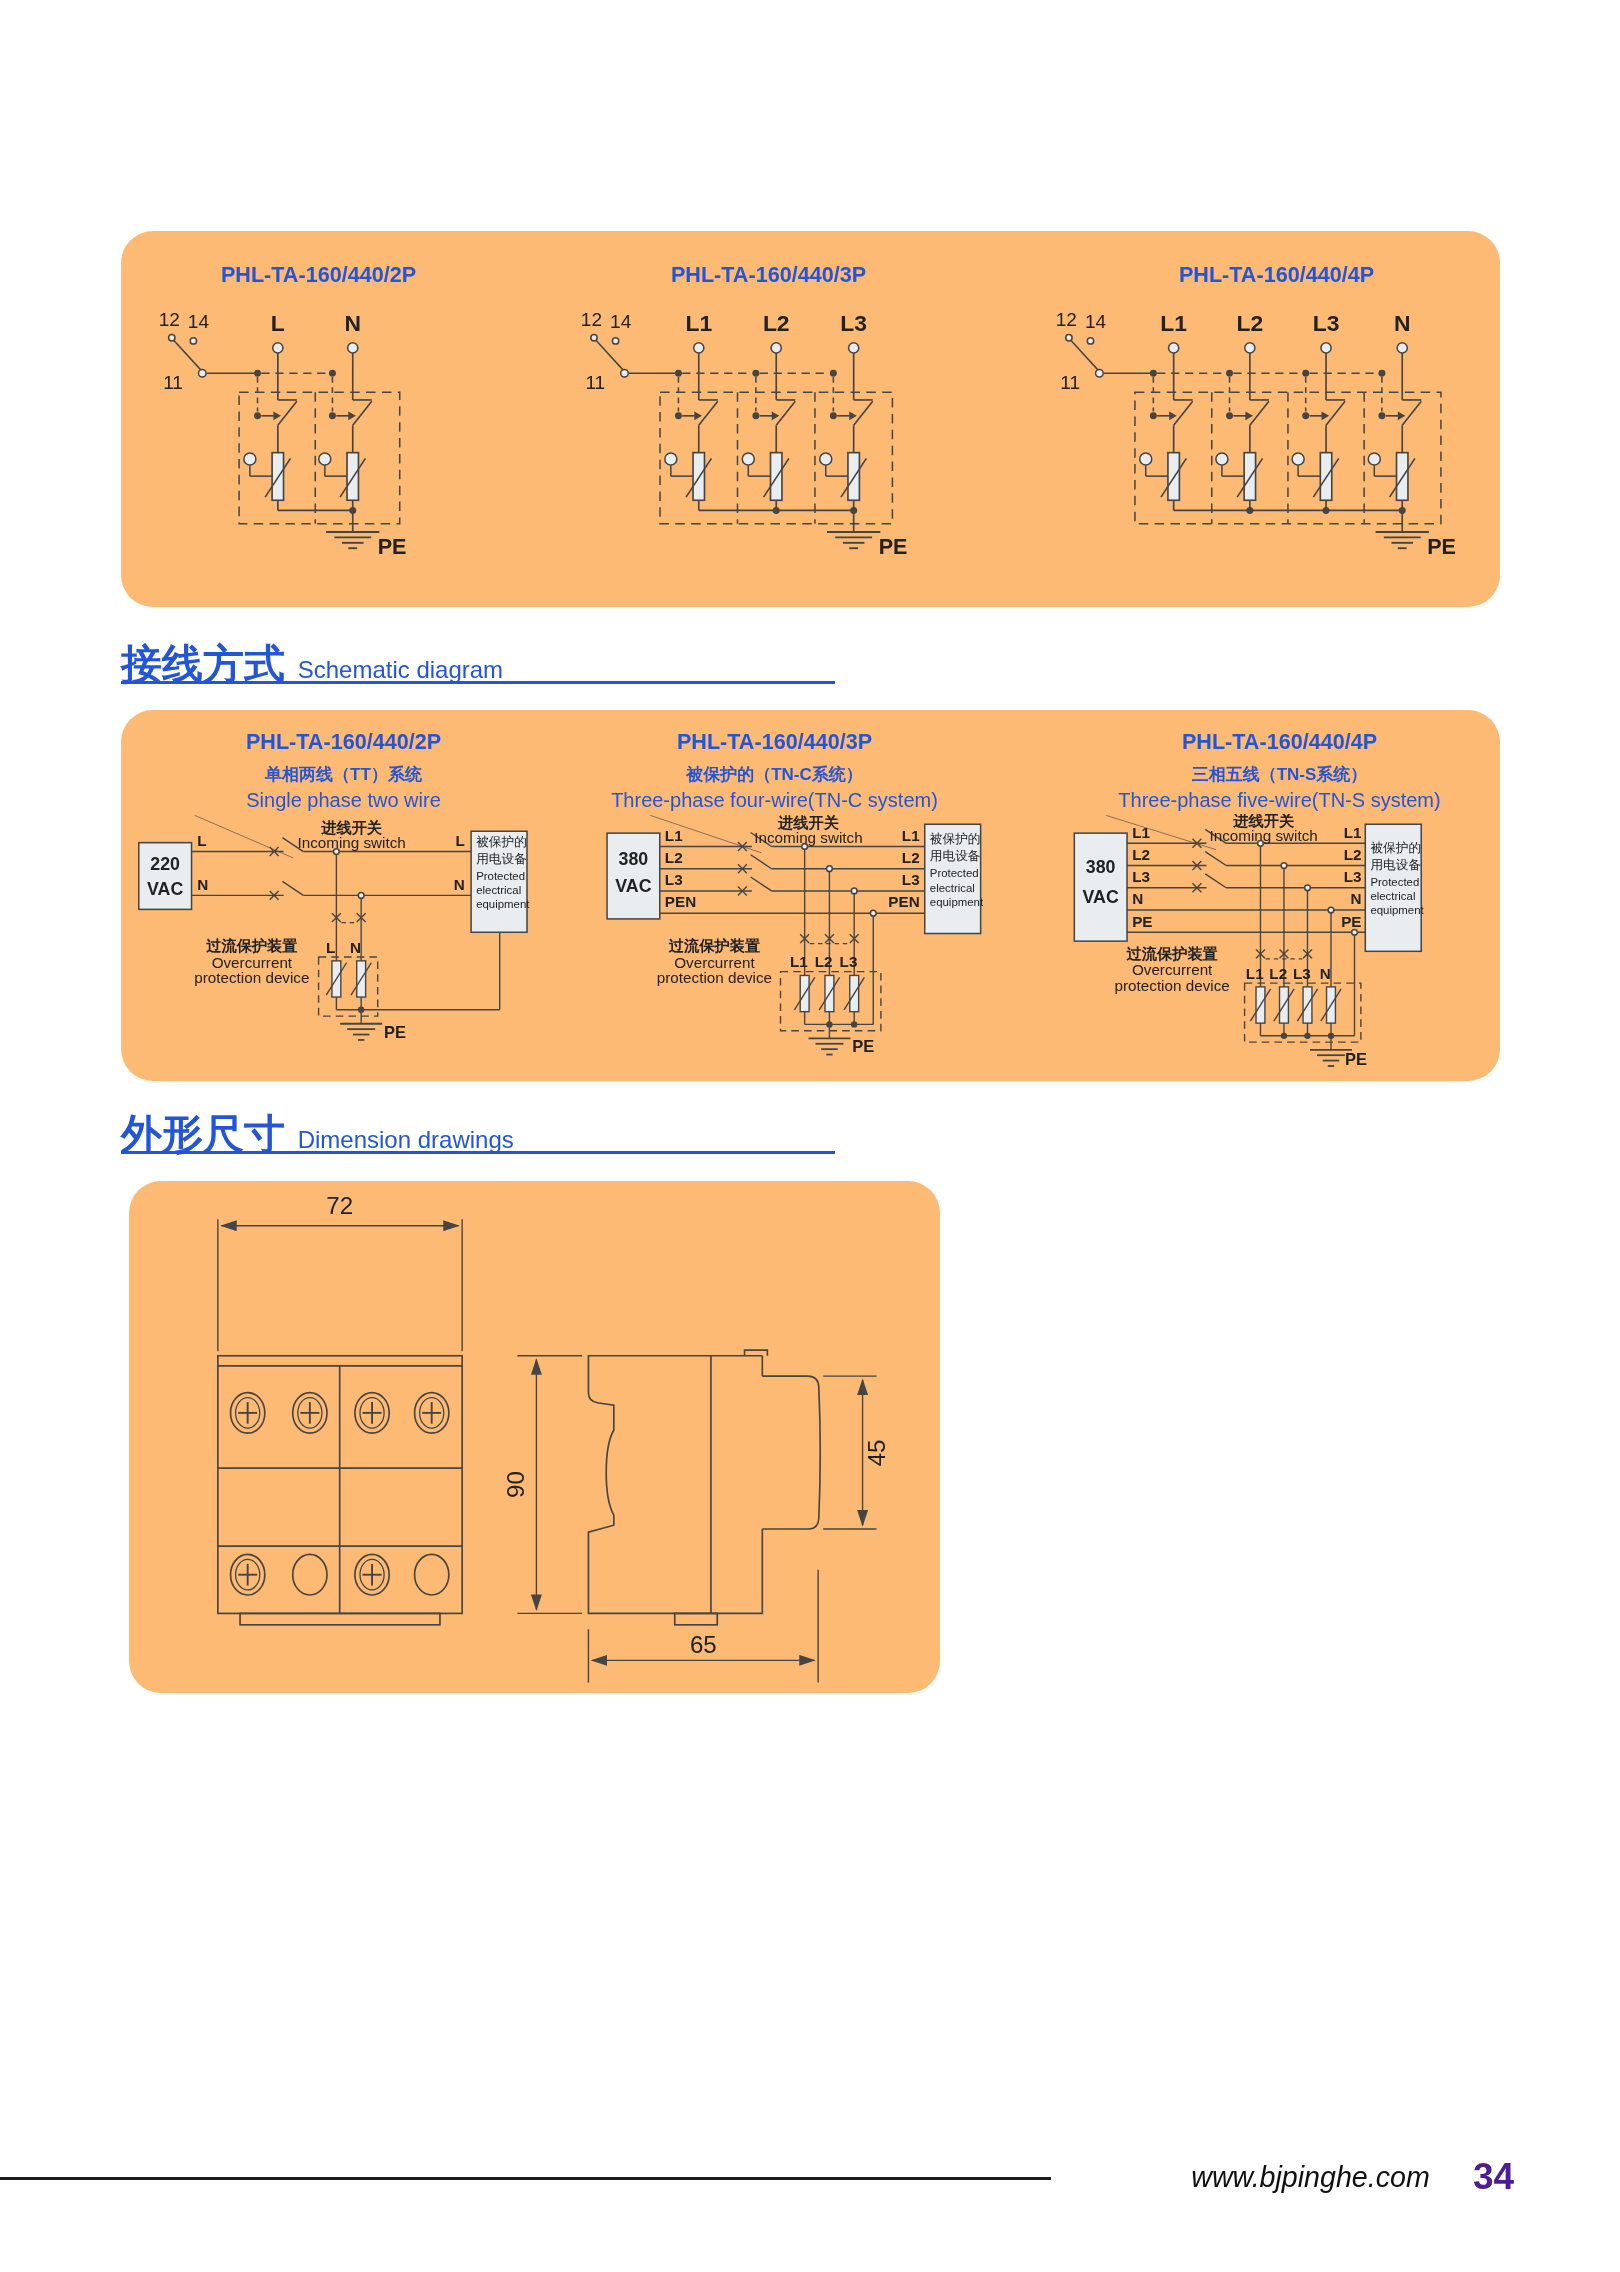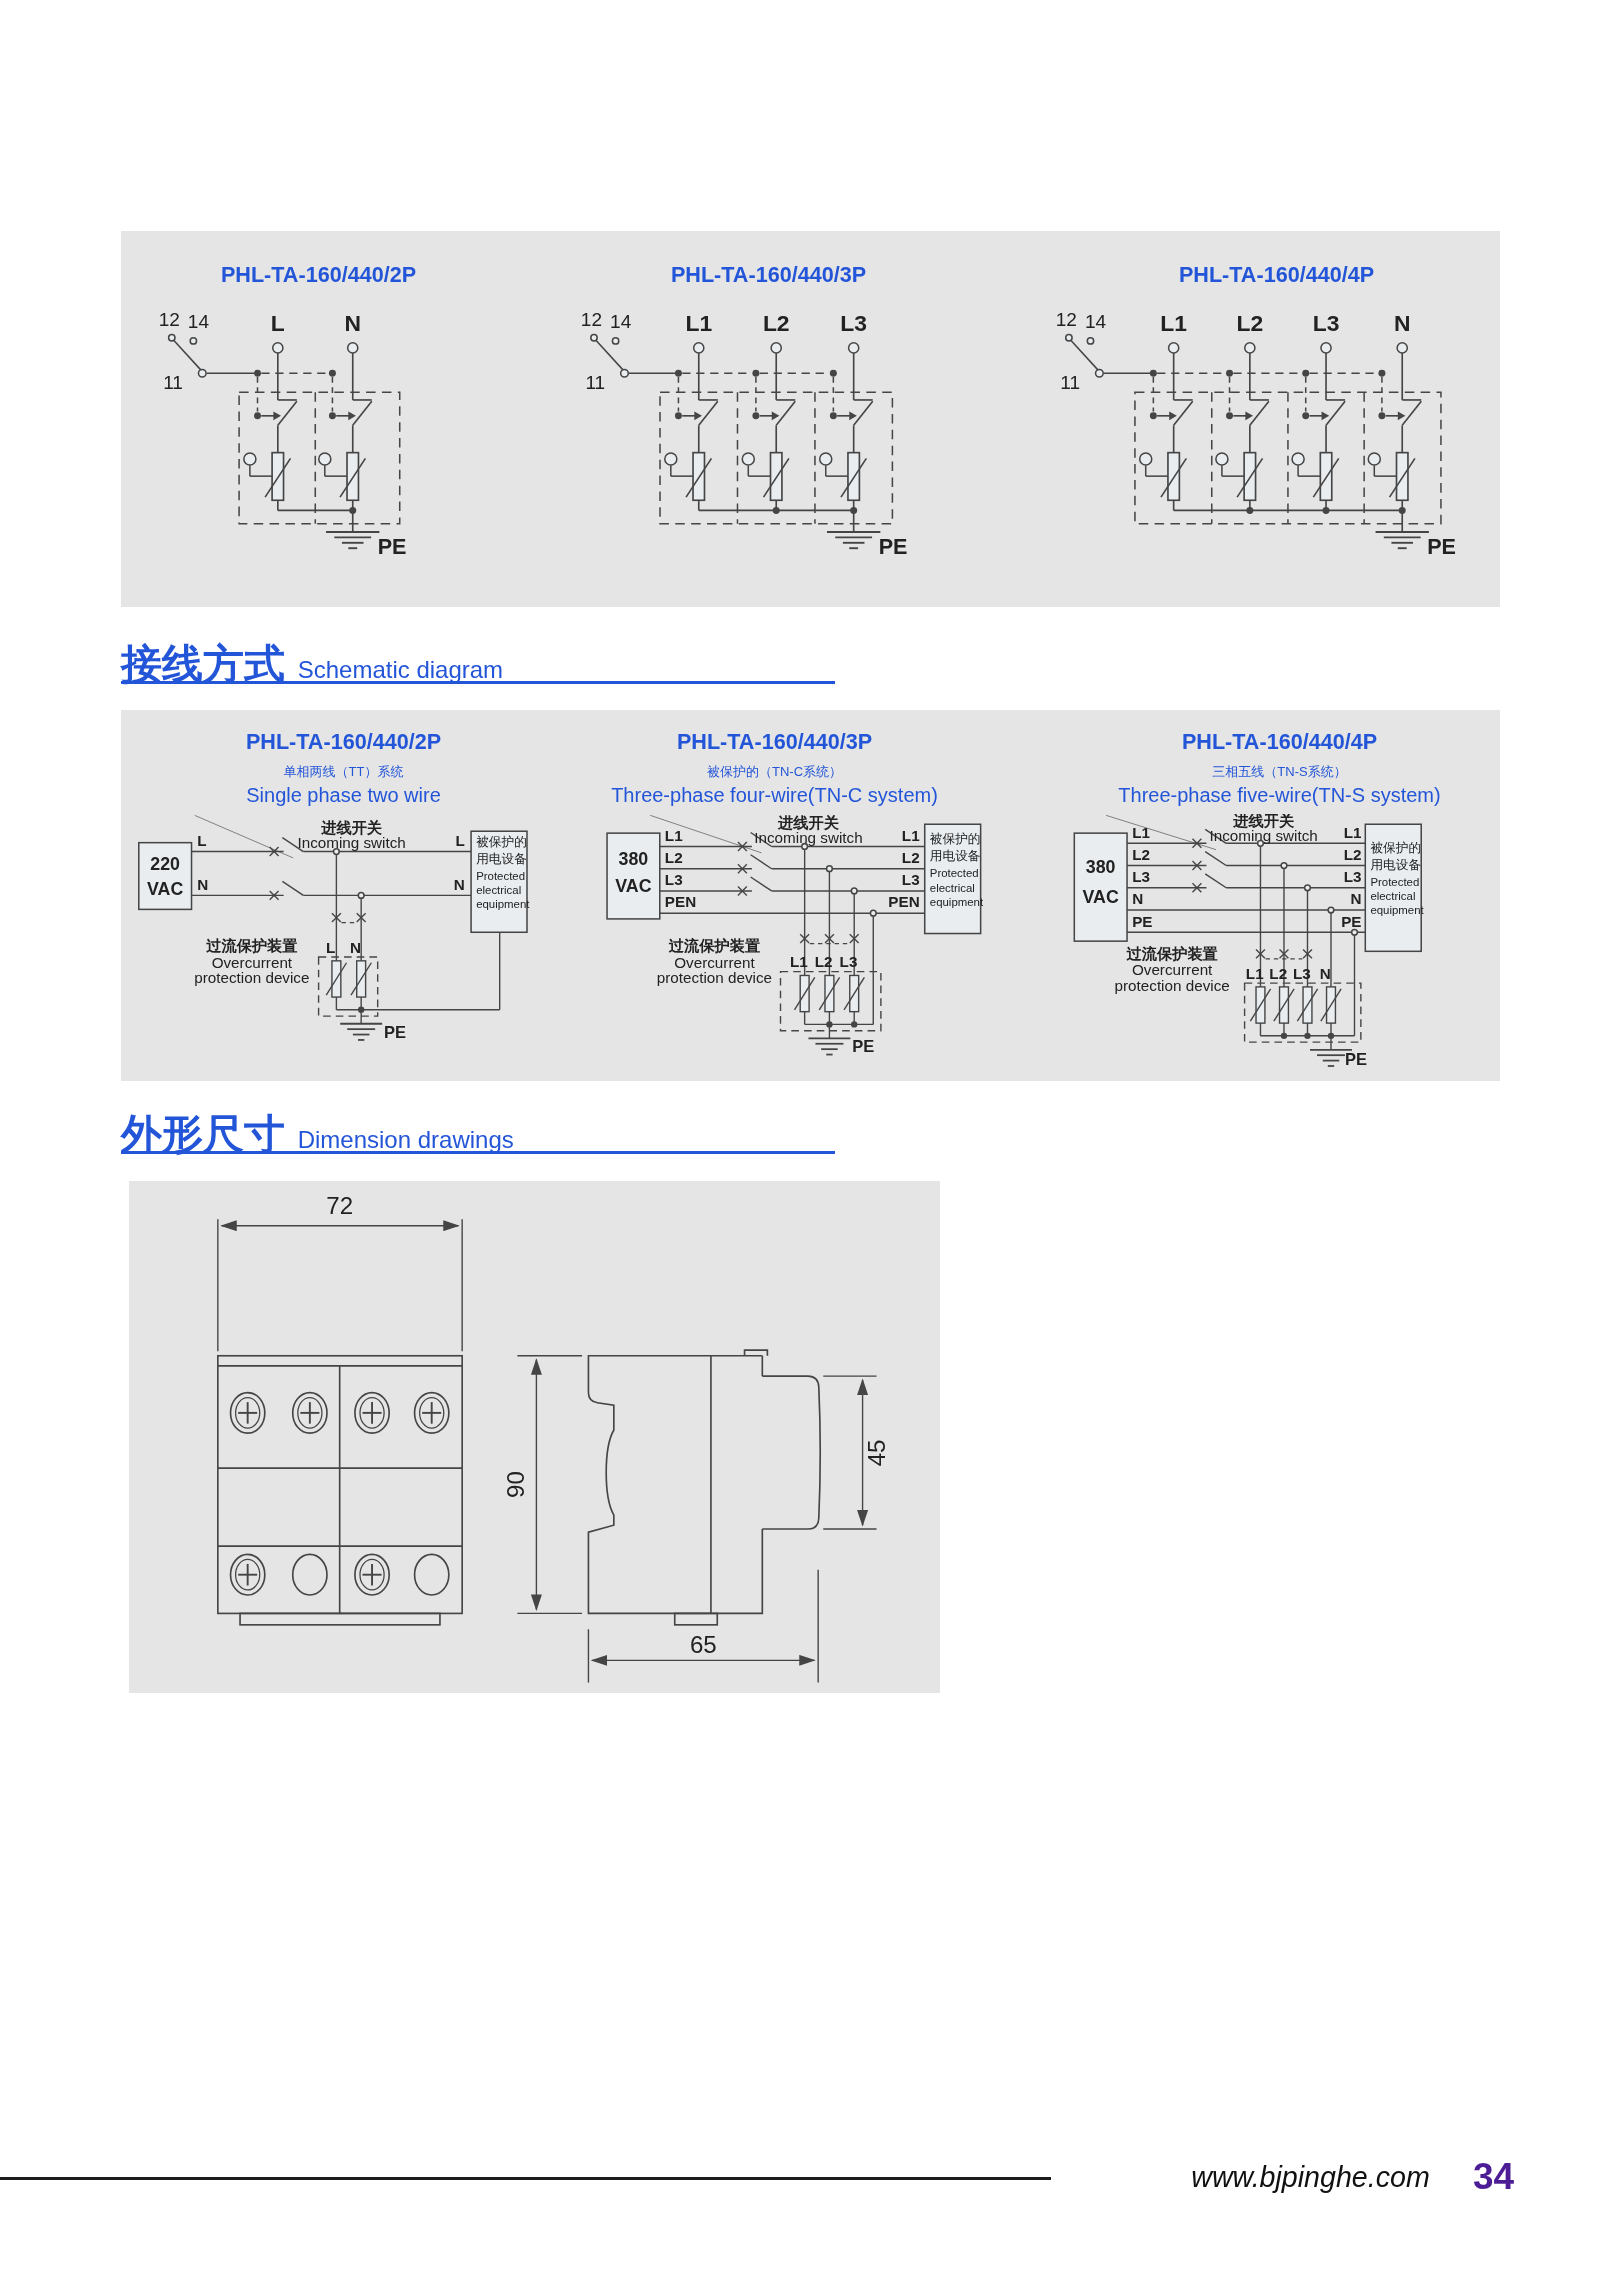--- a/index.html
+++ b/index.html
@@ -2,28 +2,28 @@
 <html style="font-size:10.2px"><head>
 <meta charset="utf-8">
 <style>
   html,body{margin:0;padding:0;background:#ffffff;}
   .page{position:relative;width:1620px;height:2273px;background:#ffffff;
         font-family:"Liberation Sans",sans-serif;overflow:hidden;}
   .hdr{position:absolute;left:121px;top:121px;width:1379px;height:71px;background:#2355d8;
        color:#fff;display:flex;align-items:center;padding-left:27px;box-sizing:border-box;}
   .hdr .cn{font-size:30px;font-weight:600;letter-spacing:0.6px;}
   .hdr .en{font-size:23.5px;margin-left:11.4px;font-weight:400;}
-  .panel{position:absolute;background:#e5e5e5;}
+  .panel{position:absolute;background:#fdba74;border-radius:32px;}
   #p1{left:121px;top:231px;width:1379px;height:376px;}
   #p2{left:121px;top:710px;width:1379px;height:371px;}
   #p3{left:129px;top:1181px;width:811px;height:512px;}
   .ct{position:absolute;width:279px;text-align:center;font-size:21.6px;font-weight:600;color:#2355d8;top:30.5px;}
   .wth{position:absolute;width:343px;top:19px;text-align:center;color:#2355d8;}
   .wth .t{font-size:21.6px;font-weight:600;}
-  .wth .cn{font-size:13px;font-weight:400;margin-top:7.6px;}
+  .wth .cn{font-size:17px;font-weight:700;margin-top:7.6px;}
   .wth .en{font-size:20px;font-weight:400;margin-top:3.8px;}
   .sh{position:absolute;left:121px;color:#2355d8;white-space:nowrap;}
   .sh .cn{font-size:41px;font-weight:600;}
   .sh .en{font-size:24px;margin-left:12.7px;}
   .rule{position:absolute;left:121px;width:714px;height:3.2px;background:#2355d8;}
   svg{position:absolute;}
   svg text{fill:#222222;font-family:"Liberation Sans",sans-serif;}
   .ftr-line{position:absolute;left:0;top:2177px;width:1051px;height:3.2px;background:#1c1c1c;}
   .site{position:absolute;left:1174px;top:2161px;width:273px;text-align:center;
         font-size:28.6px;font-style:italic;color:#111;}

